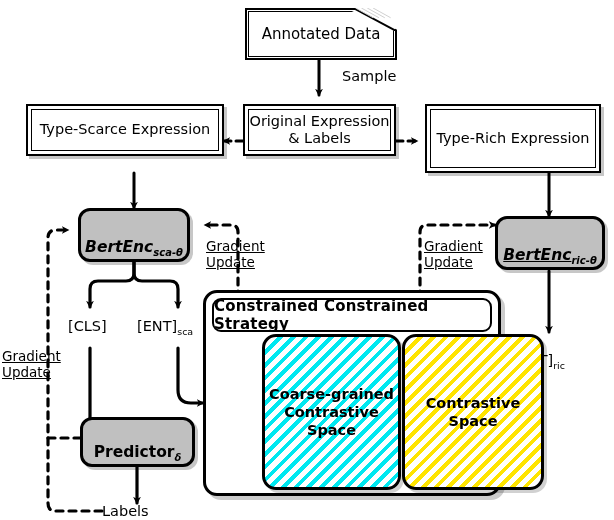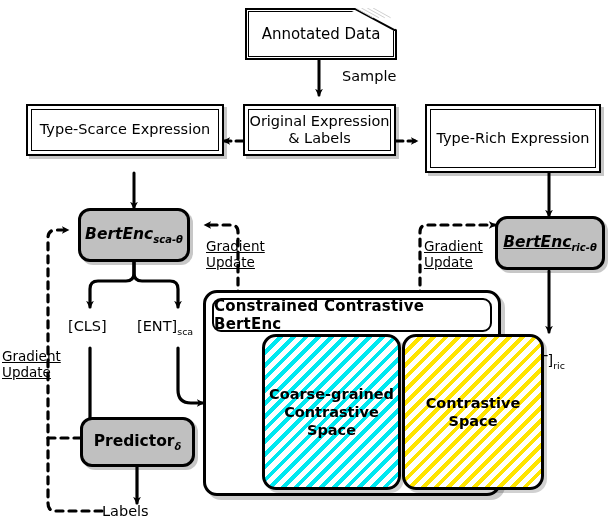--- a/index.html
+++ b/index.html
@@ -17,21 +17,21 @@
         box-shadow:3px 3px 0 0 rgba(0,0,0,.22);}
   .rect .inner{position:absolute;left:3px;top:3px;right:3px;bottom:3px;
         border:1.5px solid #000;pointer-events:none;}
 
   
   .proc{background:#c0c0c0;border:3px solid #000;border-radius:12px;
         box-shadow:3px 3px 0 0 rgba(0,0,0,.22);}
 
   .t-sm{font-size:13.5px;text-decoration:underline;}
   .t-md{font-size:14.5px;}
-  .t-lg{font-size:15.5px;}
+  .t-lg{font-size:15.5px;align-items:flex-end;}
   .bold{font-weight:bold;}
   .ital{font-style:italic;}
   .sub{font-size:9.5px;vertical-align:sub;font-style:normal;}
   .subi{font-size:10px;vertical-align:sub;font-style:italic;font-weight:bold;}
 
   
   .lab{position:absolute;color:#000;white-space:nowrap;}
 
   
   #ccs{position:absolute;background:#ffffff;border:3px solid #000;
@@ -174,21 +174,21 @@
 
   <div class="lab t-md" style="left:137px;top:318px;">
     <span>[ENT]</span><span class="sub">sca</span>
   </div>
 
   <div class="lab t-md" style="left:513px;top:352px;">
     <span>[ENT]</span><span class="sub">ric</span>
   </div>
 
   <div id="ccs" style="left:203px;top:290px;width:292px;height:200px;">
-    <div id="ccs-title">Constrained Contrastive BertEnc</div>
+    <div id="ccs-title">Constrained Constrained Strategy</div>
 
     <div class="space hatch-cyan" style="left:8px;top:41px;width:133px;height:150px;">
       <span>
         <span style="display:block">Coarse-grained</span>
         <span style="display:block">Contrastive Space</span>
       </span>
     </div>
 
     <div class="space hatch-yellow" style="left:148px;top:41px;width:136px;height:150px;">
       <span>

